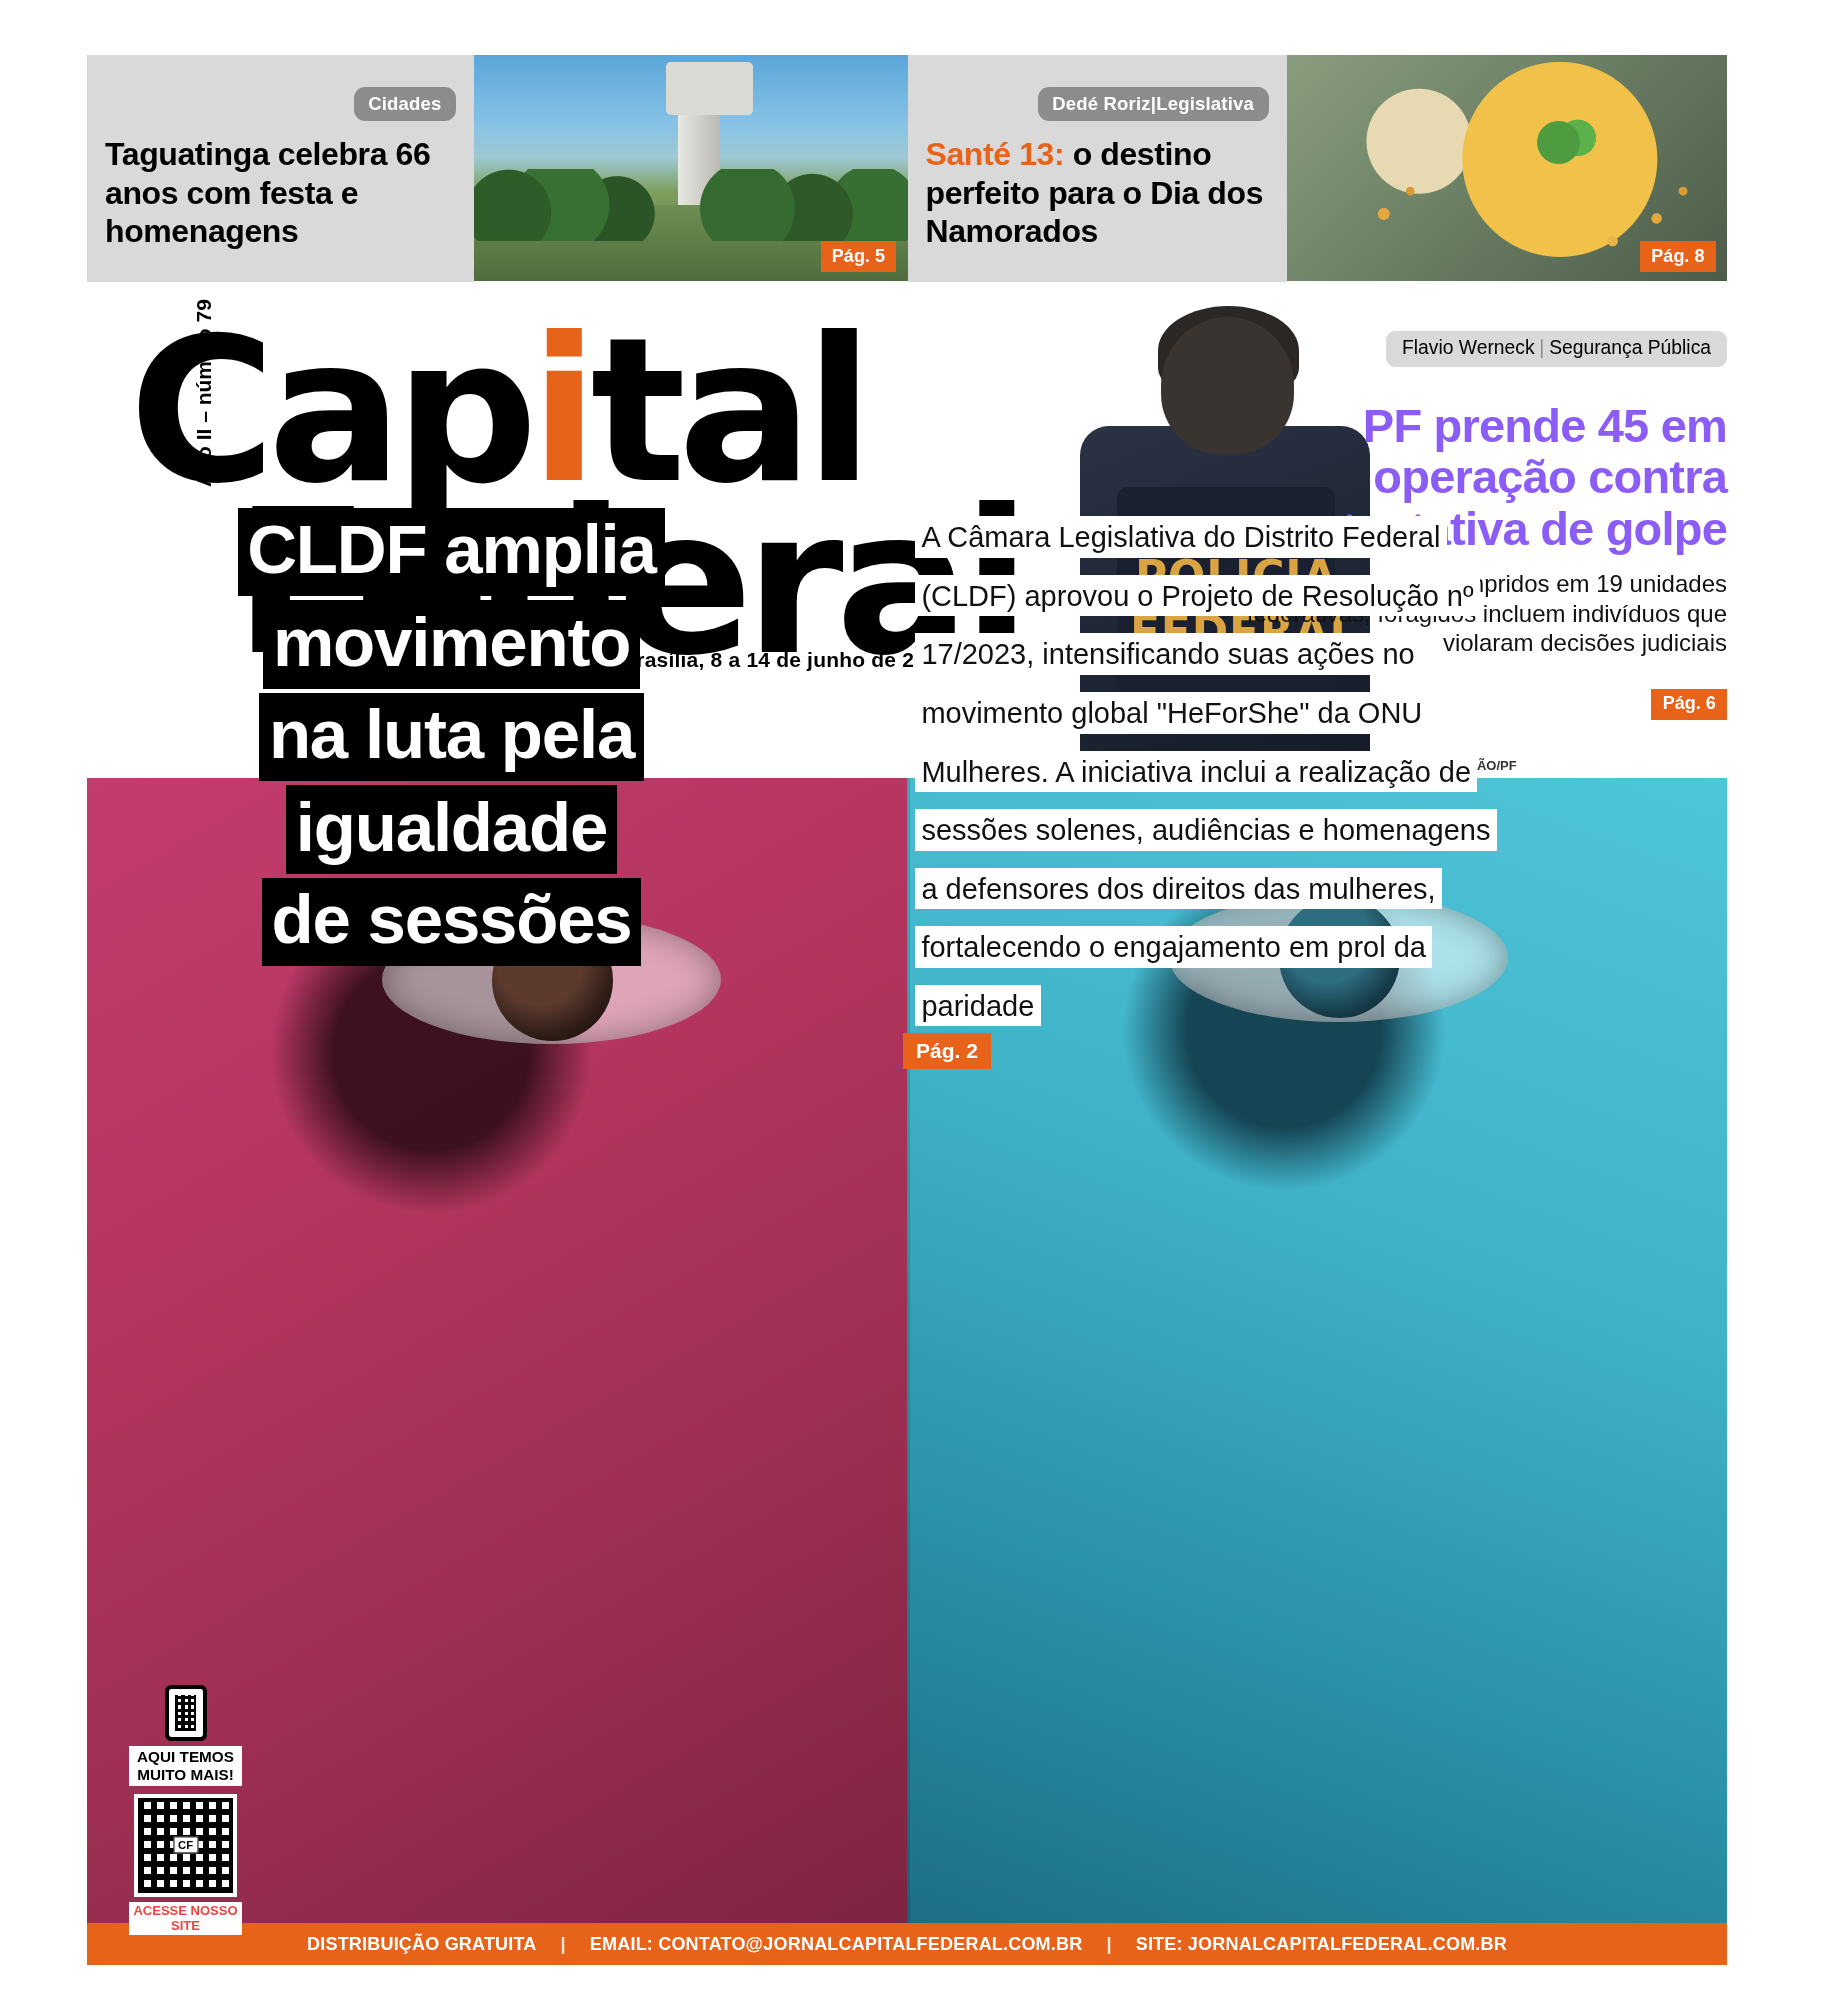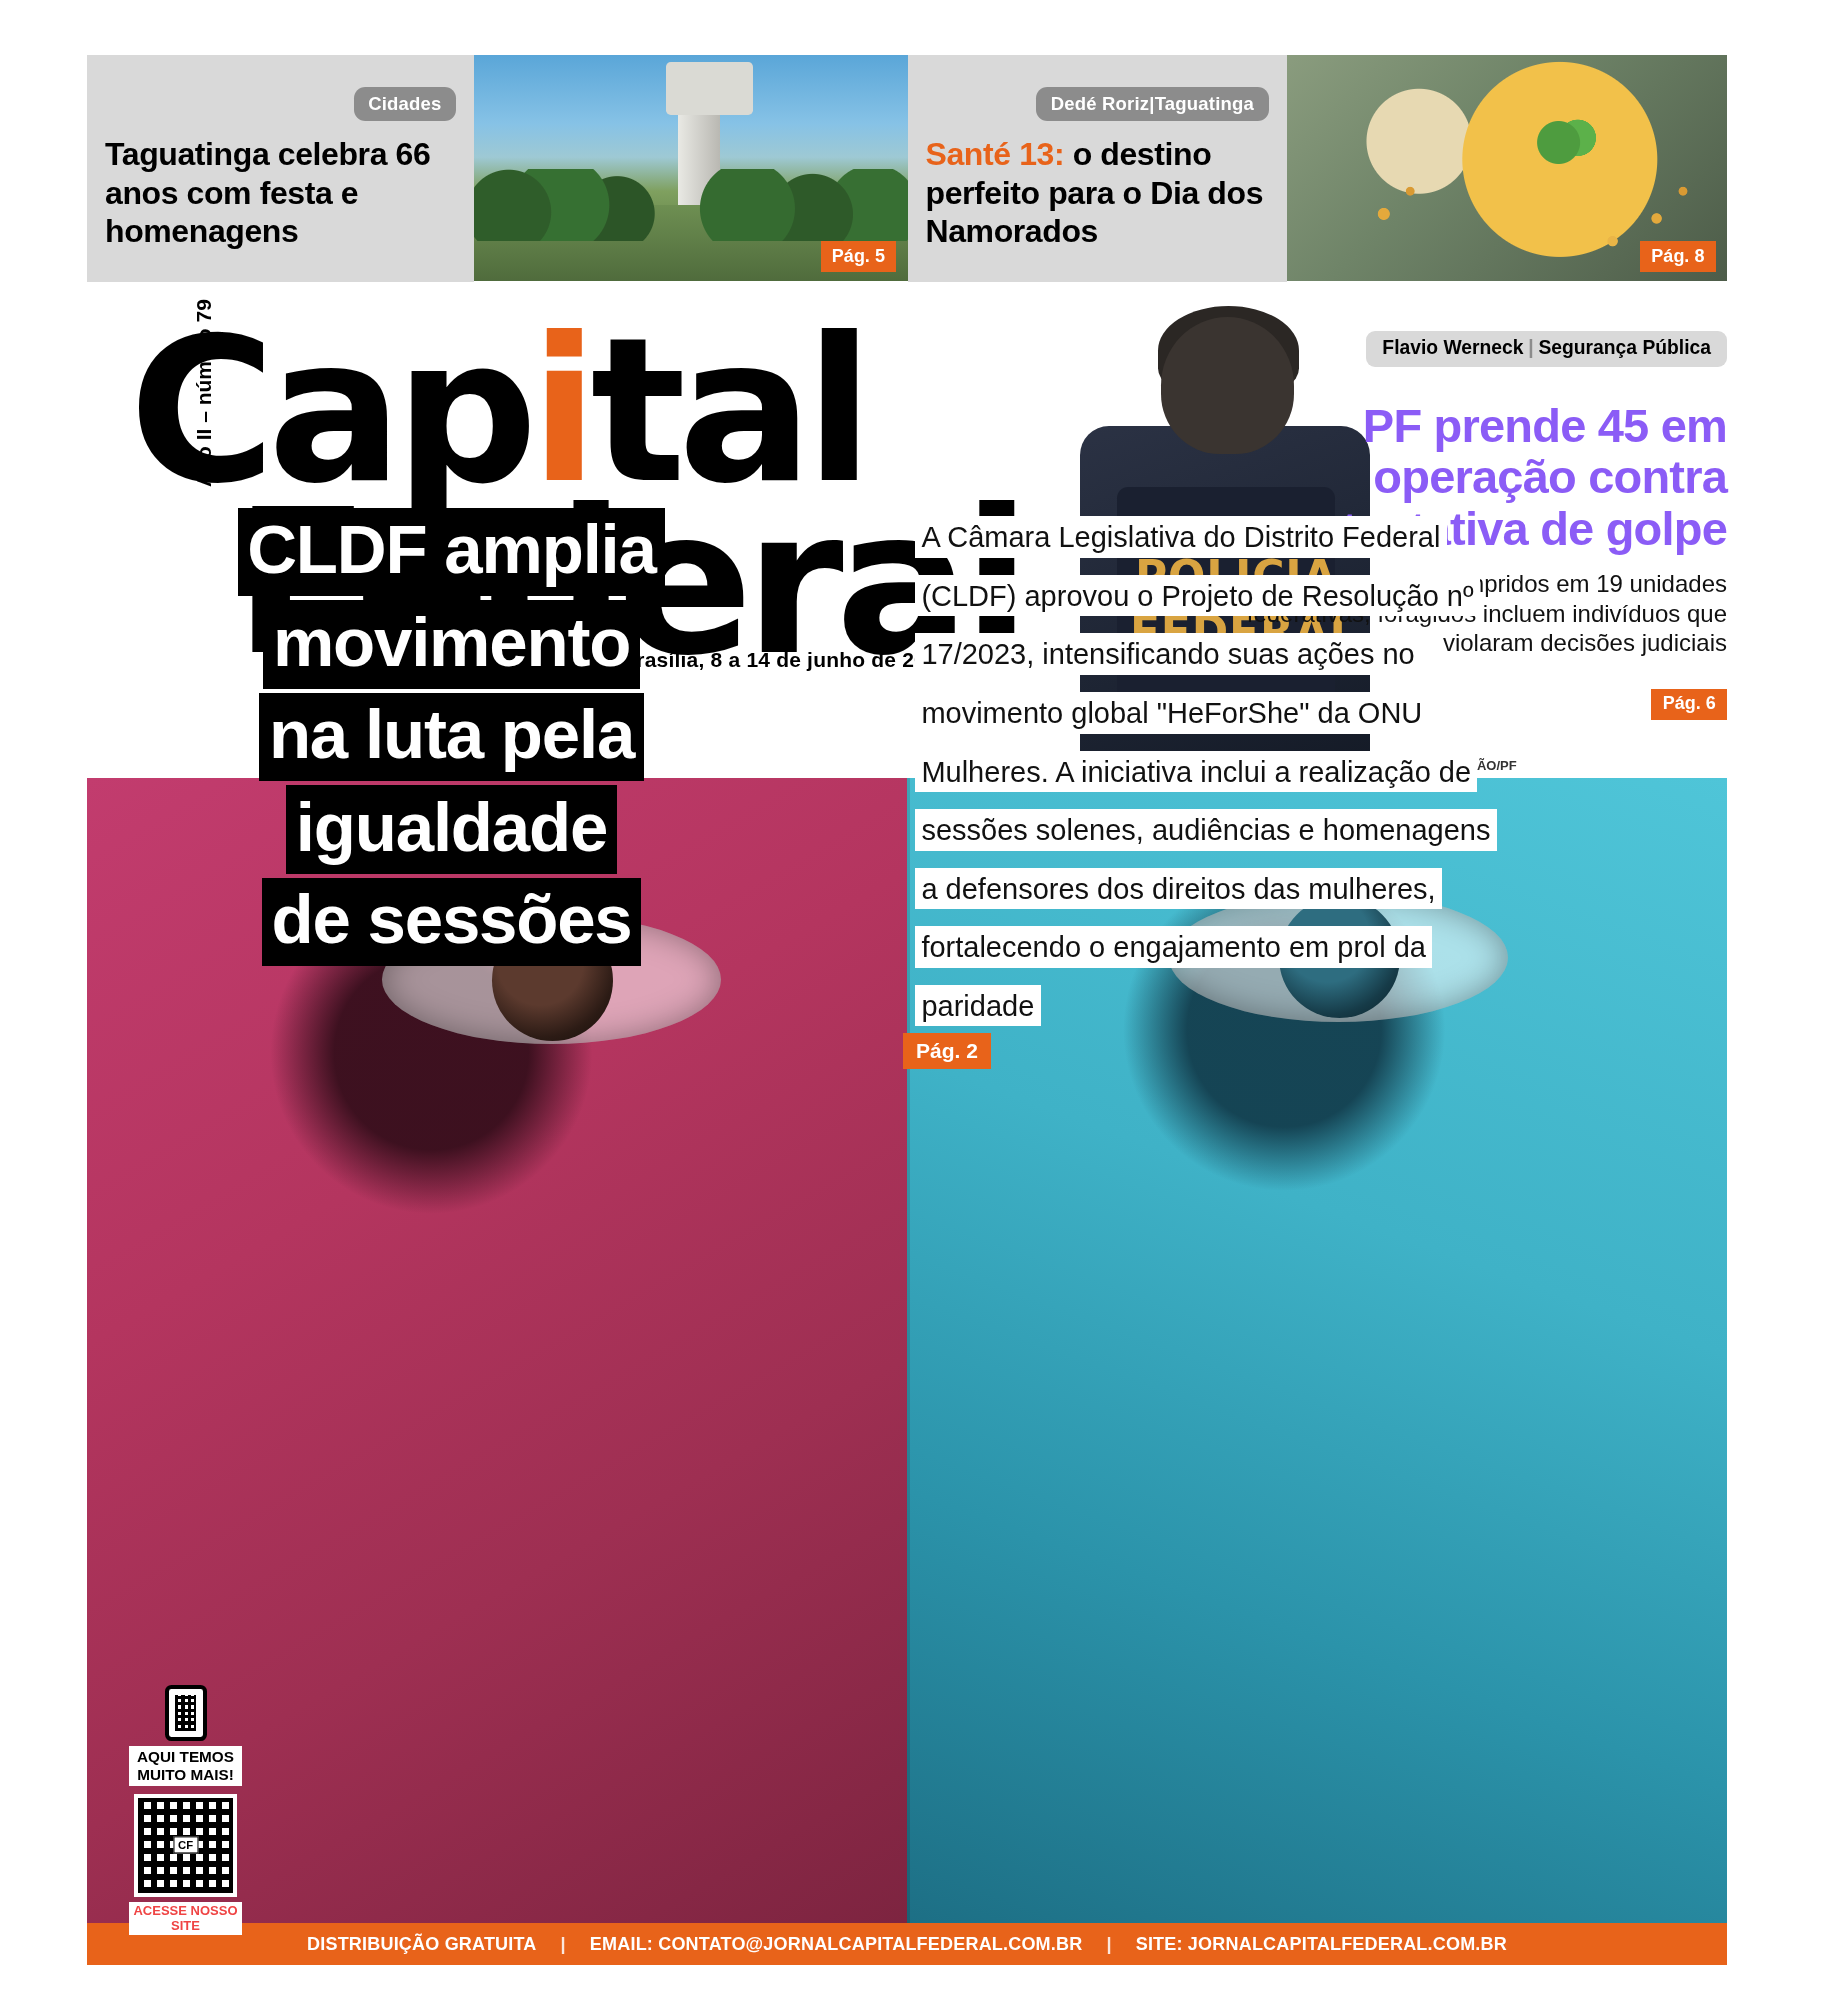--- a/index.html
+++ b/index.html
@@ -192,21 +192,21 @@
     position: absolute;
     right: 113px;
     top: 50px;
     width: 516px;
     text-align: right;
   }
   .byline-pill {
     display: inline-block;
     background: #d9d9d9;
     color: #000;
-    font-weight: bold;
+    font-weight: normal;
     font-size: 19.3px;
     padding: 6.4px 16px 7.3px 16px;
     border-radius: 9px;
     margin-bottom: 13px;
     text-align: center;
   }
   .byline-pill .sep { color: #8c8c8c; padding: 0 4.8px; }
   .pf-head {
     font-size: 47px;
     line-height: 1.1;
@@ -448,21 +448,21 @@
       </div>
       <div class="pag-badge t-pag">
         <span>Pág.</span>
         <span class="num">5</span>
       </div>
     </div>
 
     <div class="teaser teaser-right">
       <div class="teaser-text">
         <span class="cat-pill">
-          <span>Dedé Roriz</span><span class="sep">|</span><span>Taguatinga</span>
+          <span>Dedé Roriz</span><span class="sep">|</span><span>Legislativa</span>
         </span>
         <div class="teaser-head"><span class="hl">Santé 13:</span><span> o destino perfeito para o Dia dos Namorados</span></div>
       </div>
       <div class="teaser-img">
 
         <div class="ph-food">
           <div class="ph-food-crumbs"></div>
         </div>
       </div>
       <div class="pag-badge t-pag">

